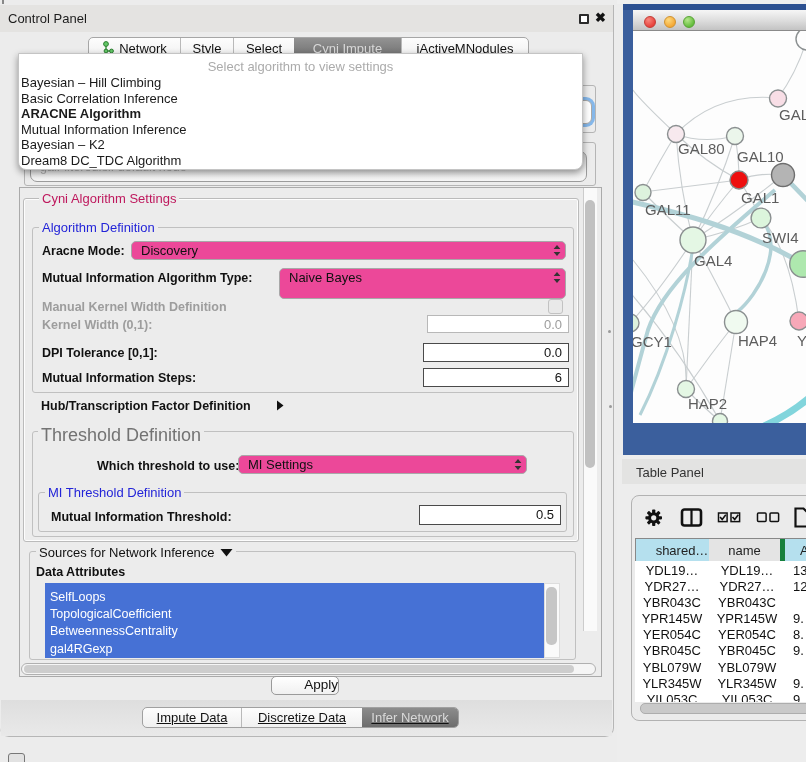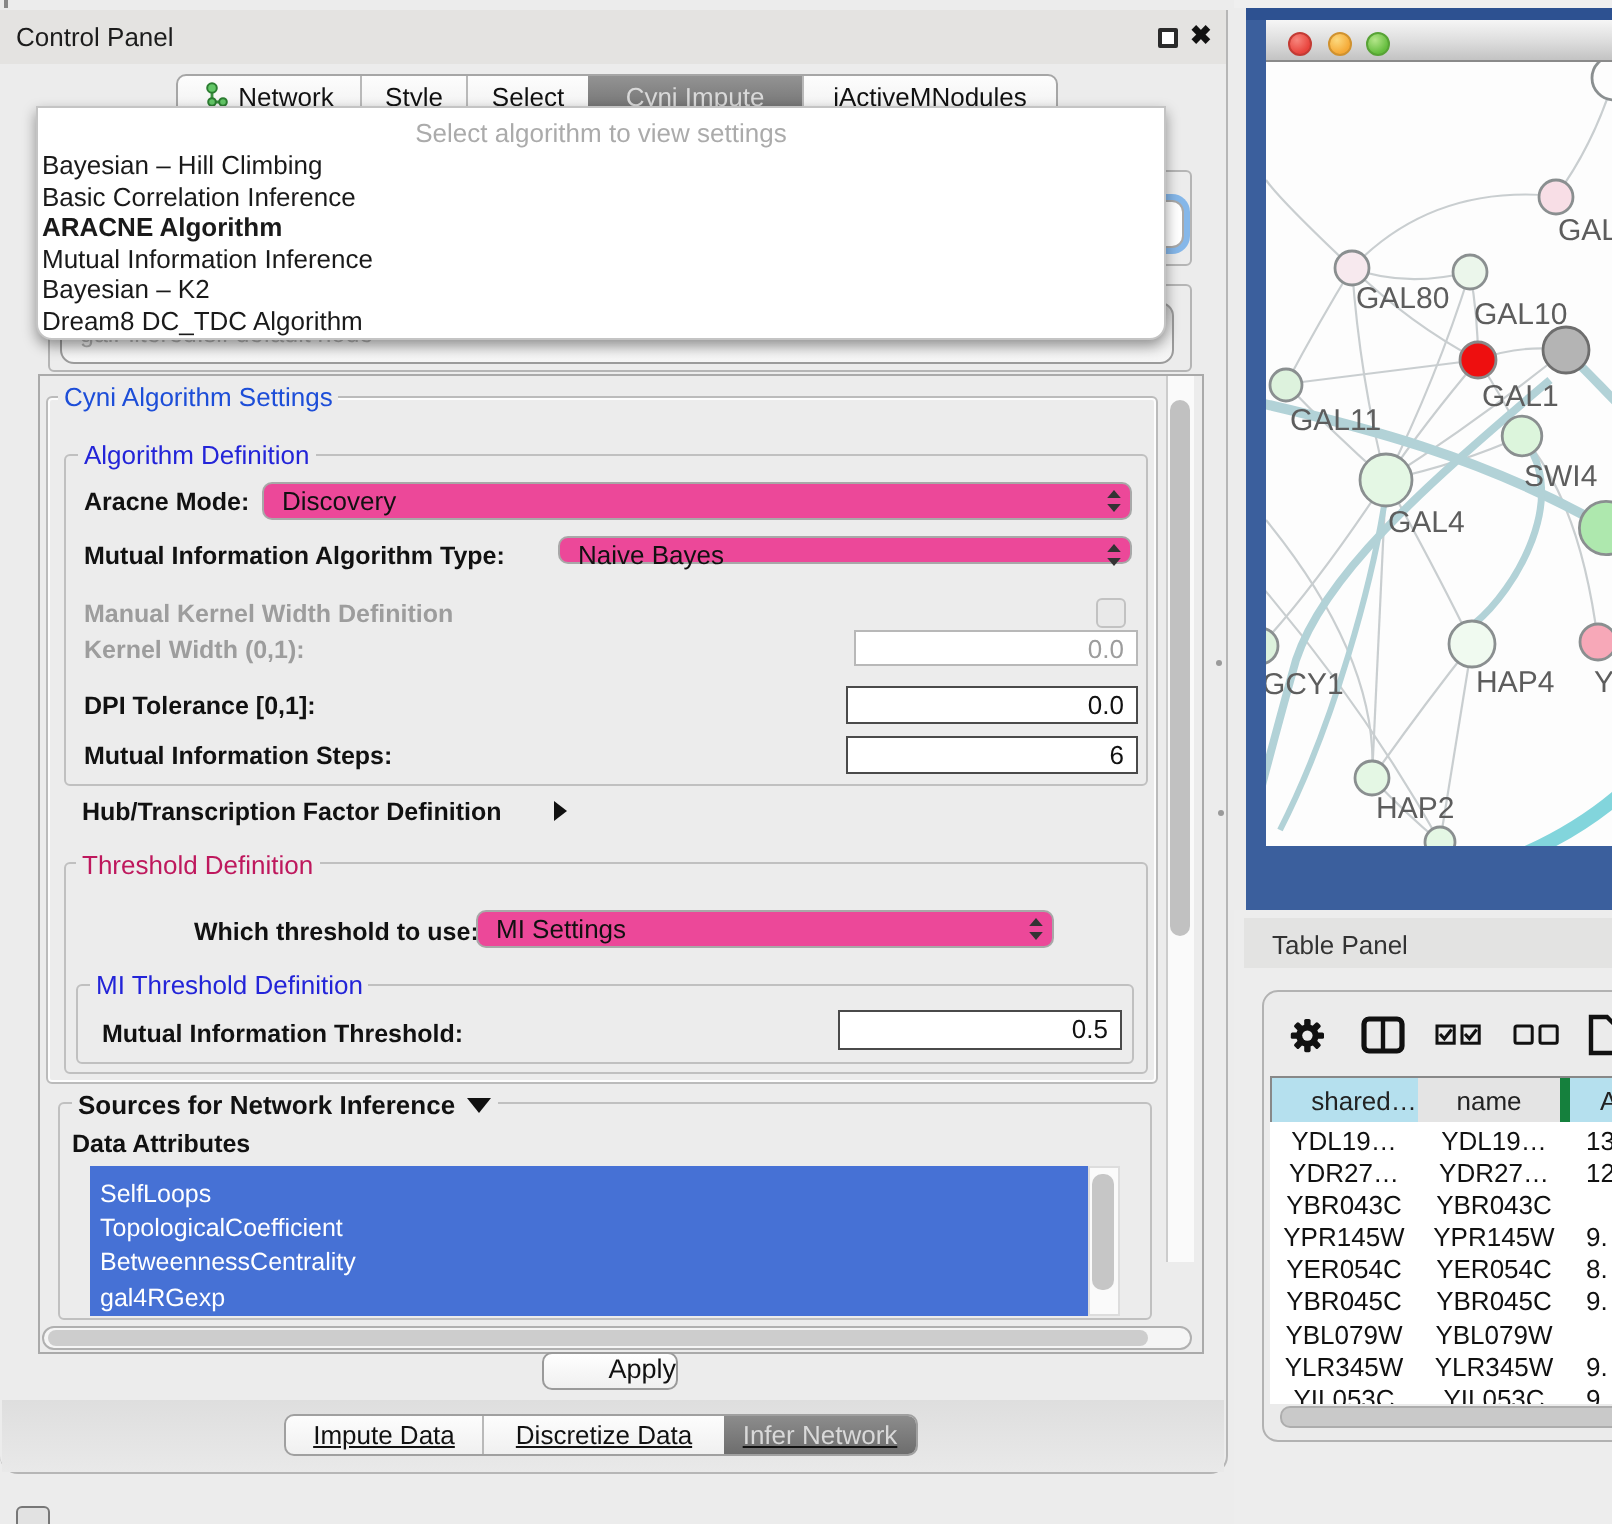--- a/index.html
+++ b/index.html
@@ -178,67 +178,67 @@
 <div class="abs" style="left:30px;top:151px;width:557px;height:31px;background:linear-gradient(#c6c6c6,#f0f0f0 60%,#f6f6f6);border:1px solid #9b9b9b;border-radius:7px;box-sizing:border-box;">
   <div style="margin:8px 0 0 9px;font-size:12.5px;color:#b2b2b2;">galFiltered.sif default node</div>
 </div>
 
 <div class="abs" style="left:19px;top:187px;width:583px;height:490px;border:1px solid #aaa;box-sizing:border-box;background:#ececec;"></div>
 
 <div class="abs" style="left:583px;top:188px;width:13px;height:443px;background:#fafafa;border-left:1px solid #ccc;"></div>
 <div class="abs" style="left:584.5px;top:200px;width:10px;height:268px;background:#c1c1c1;border-radius:5px;"></div>
 
 <div class="abs" style="left:23px;top:198px;width:554px;height:342px;border:1px solid #bbb;border-radius:3px;box-shadow:inset 0 0 0 1px #fdfdfd;"></div>
-<div class="abs" style="left:29px;top:191px;background:#ececec;padding:0 3px;font-size:13px;color:#1d4ed8;">Cyni Algorithm Settings</div>
+<div class="abs" style="left:39px;top:191px;background:#ececec;padding:0 3px;font-size:13px;color:#be185d;">Cyni Algorithm Settings</div>
 
 <div class="abs" style="left:32px;top:227px;width:540px;height:164px;border:1px solid #c0c0c0;border-radius:3px;"></div>
 <div class="abs" style="left:39px;top:220px;background:#ececec;padding:0 3px;font-size:13px;color:#2324d8;">Algorithm Definition</div>
 
 <div class="abs b" style="left:42px;top:244px;font-size:12.5px;color:#111;">Aracne Mode:</div>
 <div class="abs combo" style="left:131px;top:241px;width:435px;height:19px;">Discovery</div>
 <svg class="abs arr" style="left:553px;top:245px;" width="8" height="11">
     <path d="M4 0 L7.4 4 H0.6 z" fill="#333"></path>
     <path d="M4 11 L7.4 7 H0.6 z" fill="#333"></path>
   </svg>
 <div class="abs b" style="left:42px;top:271px;font-size:12.5px;color:#111;">Mutual Information Algorithm Type:</div>
-<div class="abs combo" style="left:279px;top:268px;width:287px;height:14px;">Naive Bayes</div>
+<div class="abs combo" style="left:279px;top:268px;width:287px;height:31px;">Naive Bayes</div>
 <svg class="abs arr" style="left:553px;top:272px;" width="8" height="11">
     <path d="M4 0 L7.4 4 H0.6 z" fill="#333"></path>
     <path d="M4 11 L7.4 7 H0.6 z" fill="#333"></path>
   </svg>
 <div class="abs b" style="left:42px;top:300px;font-size:12.5px;color:#9d9d9d;">Manual Kernel Width Definition</div>
 <div class="abs" style="left:548px;top:299px;width:13px;height:13px;background:#e9e9e9;border:1px solid #c2c2c2;border-radius:3px;"></div>
 <div class="abs b" style="left:42px;top:318px;font-size:12.5px;color:#9d9d9d;">Kernel Width (0,1):</div>
 <div class="abs fld" style="left:427px;top:315px;width:142px;height:18px;border:1px solid #b8b8b8;color:#9d9d9d;">0.0</div>
 <div class="abs b" style="left:42px;top:346px;font-size:12.5px;color:#111;">DPI Tolerance [0,1]:</div>
 <div class="abs fld" style="left:423px;top:343px;width:146px;height:19px;border:1.5px solid #4a4a4a;color:#111;">0.0</div>
 <div class="abs b" style="left:42px;top:371px;font-size:12.5px;color:#111;">Mutual Information Steps:</div>
 <div class="abs fld" style="left:423px;top:368px;width:146px;height:19px;border:1.5px solid #4a4a4a;color:#111;">6</div>
 
 <div class="abs b" style="left:41px;top:399px;font-size:12.5px;color:#111;">Hub/Transcription Factor Definition</div>
 <svg class="abs" style="left:275px;top:400px;" width="10" height="11">
     <path d="M2 0.5 L8.5 5.5 L2 10.5 z" fill="#111"></path>
   </svg>
 
 <div class="abs" style="left:32px;top:431px;width:540px;height:104px;border:1px solid #c0c0c0;border-radius:3px;"></div>
-<div class="abs" style="left:38px;top:425px;background:#ececec;padding:0 3px;font-size:13px;color:#be185d;">Threshold Definition</div>
+<div class="abs" style="left:38px;top:425px;background:#ececec;padding:0 3px;font-size:18px;color:#737373;">Threshold Definition</div>
 <div class="abs b" style="left:97px;top:459px;font-size:12.5px;color:#111;">Which threshold to use:</div>
 <div class="abs combo" style="left:238px;top:455px;width:289px;height:19px;">MI Settings</div>
 <svg class="abs arr" style="left:514px;top:459px;" width="8" height="11">
     <path d="M4 0 L7.4 4 H0.6 z" fill="#333"></path>
     <path d="M4 11 L7.4 7 H0.6 z" fill="#333"></path>
   </svg>
 
 <div class="abs" style="left:38px;top:492px;width:527px;height:38px;border:1px solid #c0c0c0;border-radius:3px;"></div>
 <div class="abs" style="left:45px;top:485px;background:#ececec;padding:0 3px;font-size:13px;color:#2324d8;">MI Threshold Definition</div>
 <div class="abs b" style="left:51px;top:510px;font-size:12.5px;color:#111;">Mutual Information Threshold:</div>
 <div class="abs fld" style="left:419px;top:505px;width:142px;height:20px;border:1.5px solid #4a4a4a;color:#111;">0.5</div>
 
 <div class="abs" style="left:29px;top:551px;width:545px;height:107px;border:1px solid #c0c0c0;border-radius:3px;"></div>
-<div class="abs" style="left:36px;top:545px;background:#ececec;padding:0 3px;font-size:13px;color:#111;font-weight:bold;">Sources for Network Inference <svg width="13" height="9" style="margin-left:2px;">
+<div class="abs" style="left:36px;top:545px;background:#ececec;padding:0 3px;font-size:13px;color:#111;">Sources for Network Inference <svg width="13" height="9" style="margin-left:2px;">
       <path d="M0.5 1 H12.5 L6.5 8.5 z" fill="#111"></path>
     </svg></div>
 <div class="abs b" style="left:36px;top:565px;font-size:12.5px;color:#111;">Data Attributes</div>
 <div class="abs" style="left:45px;top:583px;width:499px;height:75px;background:#4671d5;color:#fff;font-size:12.5px;overflow:hidden;">
   <div style="padding:6px 0 0 5px;line-height:17.2px;">SelfLoops<br>TopologicalCoefficient<br>BetweennessCentrality<br>gal4RGexp</div>
 </div>
 <div class="abs" style="left:544px;top:583px;width:16px;height:75px;background:#fafafa;border:1px solid #ddd;box-sizing:border-box;"></div>
 <div class="abs" style="left:546px;top:587px;width:11px;height:58px;background:#c6c6c6;border-radius:5px;"></div>
 
 <div class="abs" style="left:21px;top:663px;width:575px;height:12px;background:#f5f5f5;border:1px solid #b0b0b0;border-radius:6px;box-sizing:border-box;"></div>

